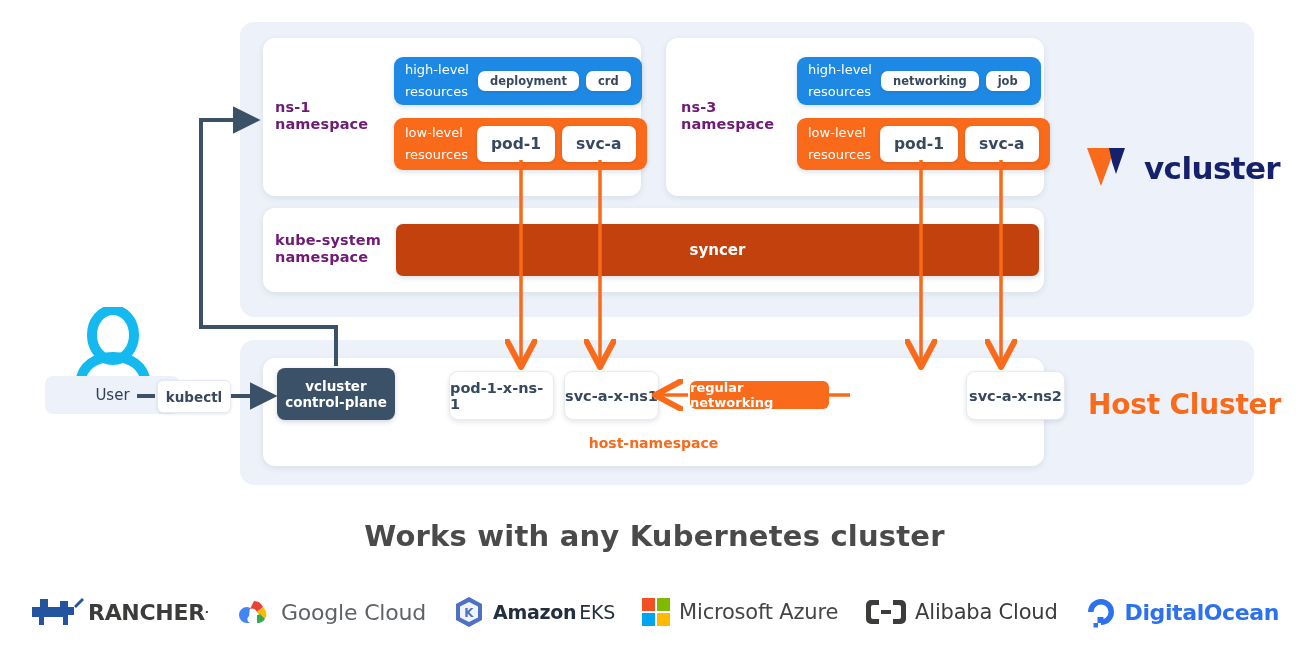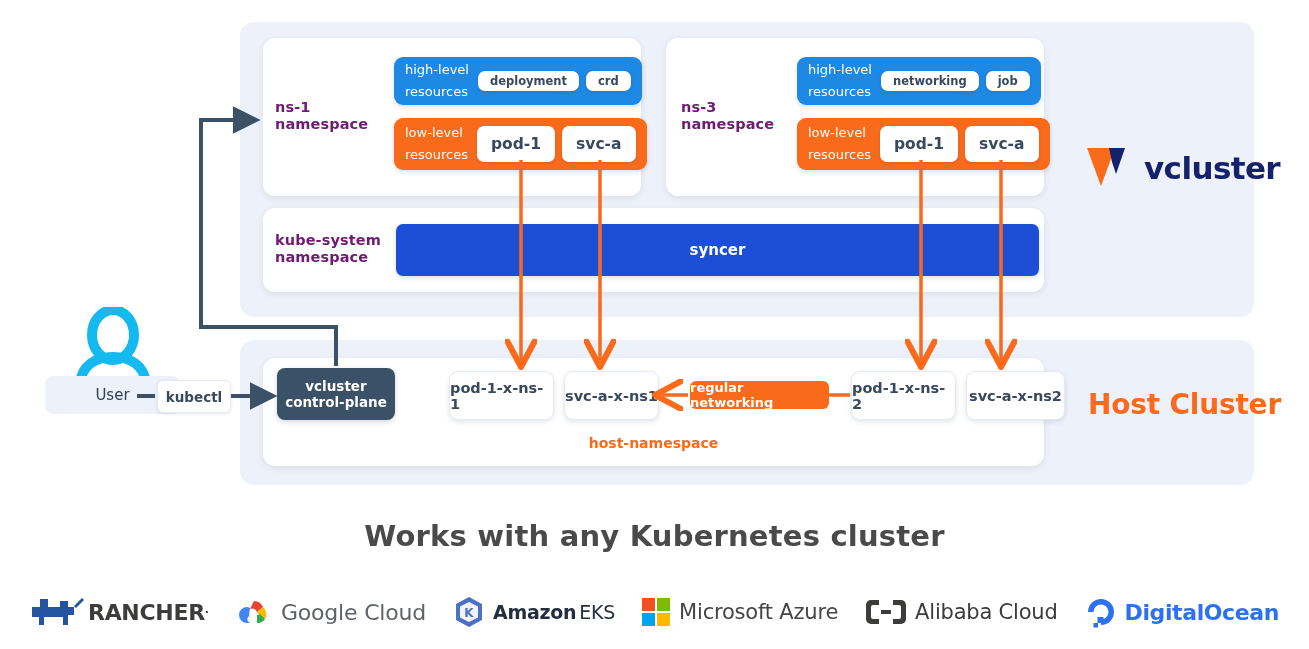--- a/index.html
+++ b/index.html
@@ -81,21 +81,21 @@
   .chip.big{height:36px;font-size:15.5px;font-weight:700;padding:0 14px;}
 
   #ns1-high{left:394px;top:57px;height:48px;}
   #ns1-low{left:394px;top:118px;height:52px;}
   #ns2-high{left:797px;top:57px;height:48px;}
   #ns2-low{left:797px;top:118px;height:52px;}
 
   
   #syncer{
     position:absolute;left:396px;top:224px;width:643px;height:52px;
-    background:#1d4ed8;border-radius:7px;
+    background:#c2410c;border-radius:7px;
     display:flex;align-items:center;justify-content:center;
     color:#fff;font-size:15px;font-weight:600;
     box-shadow:0 2px 5px rgba(35,55,90,.16);
   }
 
   
   .hostbox{
     position:absolute;
     background:#fff;
     border:1px solid #e6ebf3;
@@ -237,21 +237,20 @@
   </div>
 
   <div class="panel" id="host-panel"></div>
   <div class="card" id="hostns-card"></div>
 
   <div id="ctrlplane">vcluster
 control-plane</div>
 
   <div class="hostbox" id="hb-1">pod-1-x-ns-1</div>
   <div class="hostbox" id="hb-2">svc-a-x-ns1</div>
-  <div class="hostbox" id="hb-3">pod-1-x-ns-2</div>
   <div class="hostbox" id="hb-4">svc-a-x-ns2</div>
 
   <div id="regnet">regular networking</div>
 
   <div id="hostns-label">host-namespace</div>
 
   <div id="host-cluster-label">Host Cluster</div>
 
   <svg id="user-icon" viewBox="0 0 90 78">
     <ellipse cx="45" cy="28" rx="21" ry="25" fill="none" stroke="#14b9f0" stroke-width="10"></ellipse>

